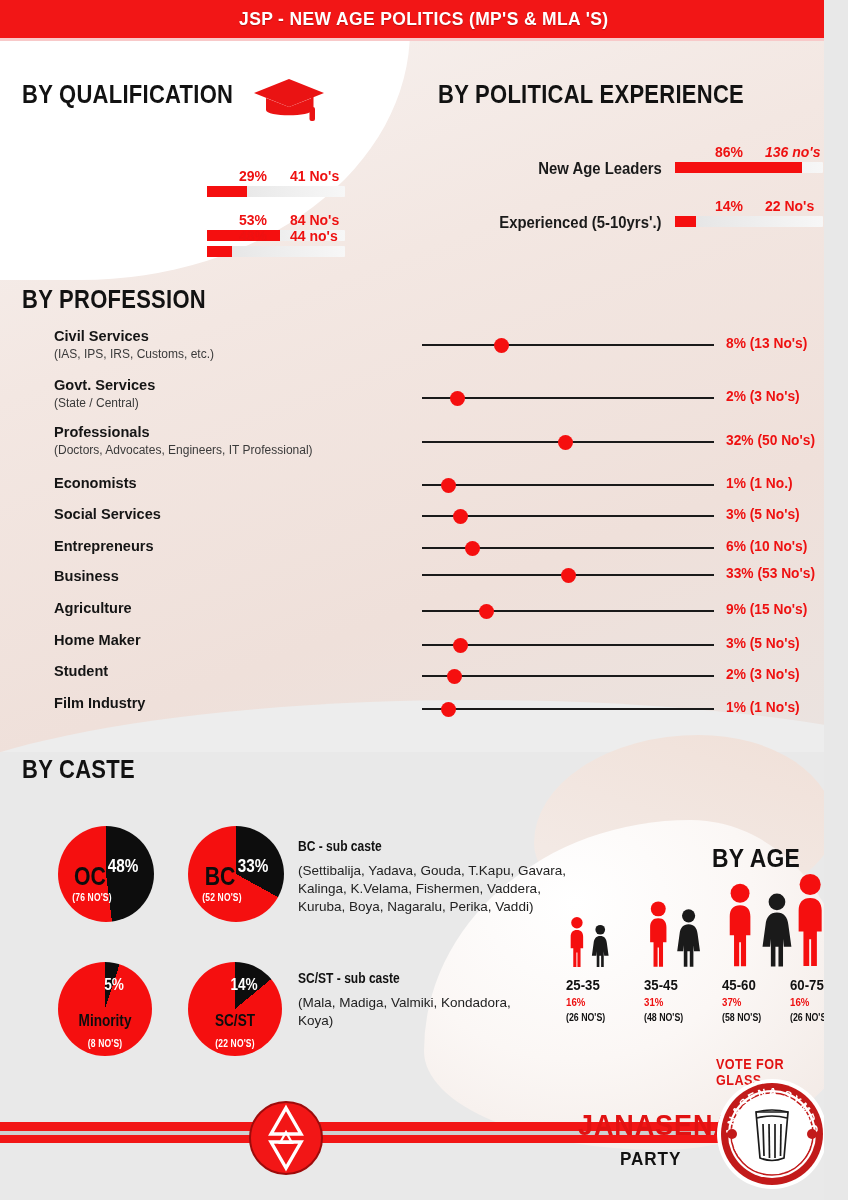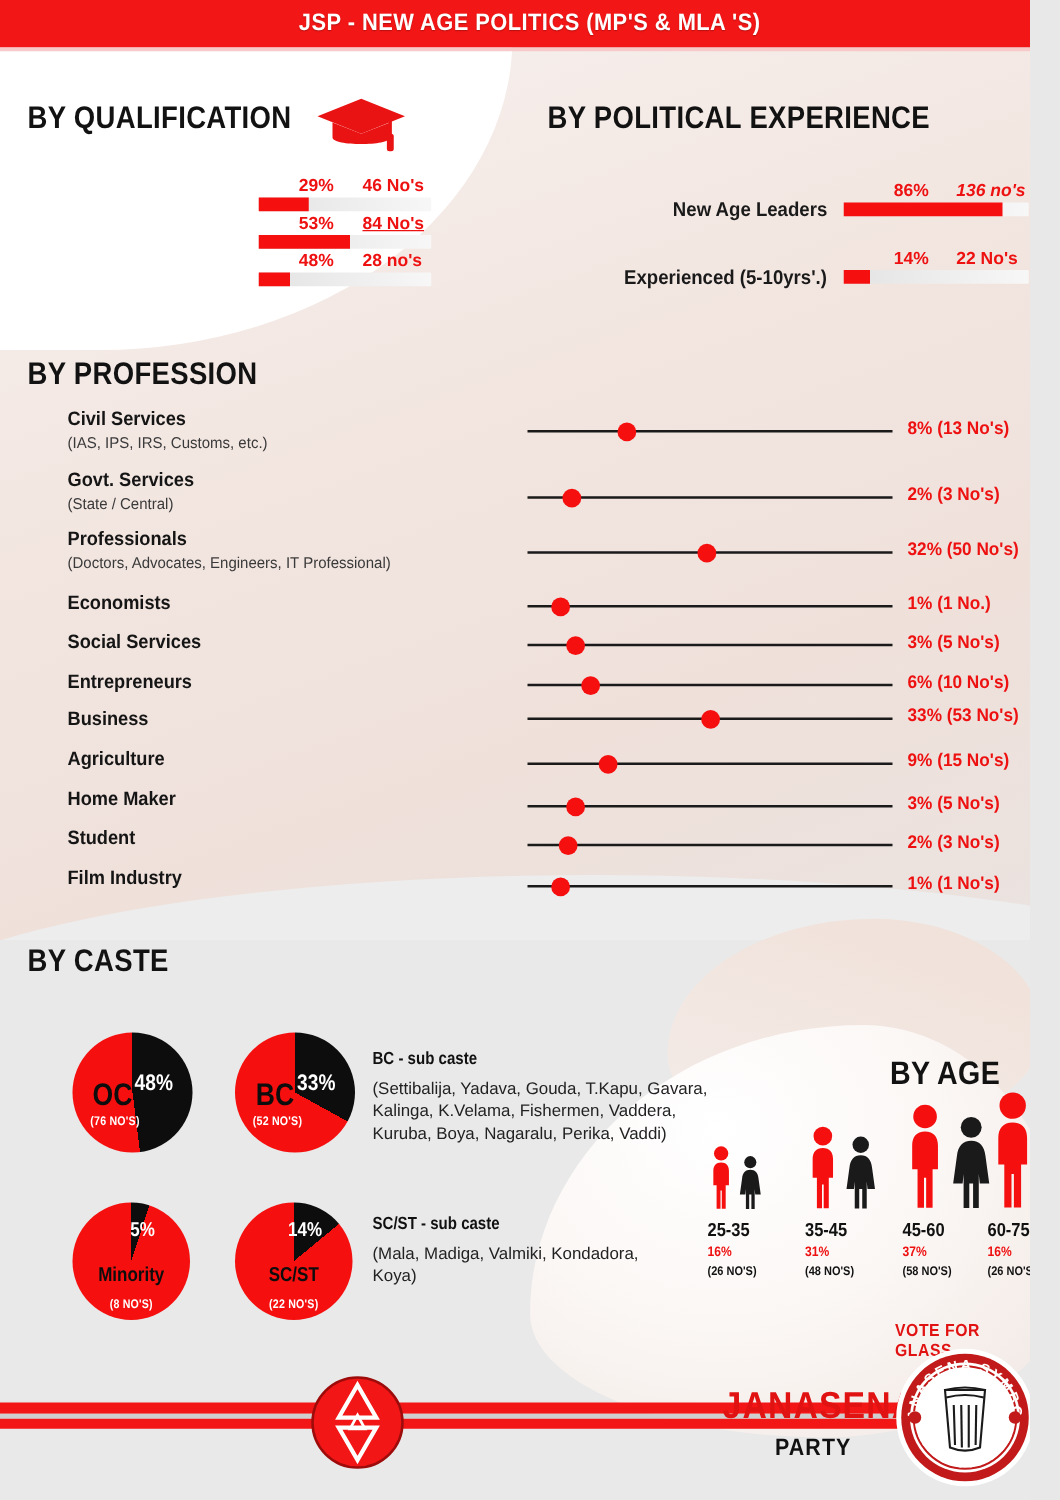--- a/index.html
+++ b/index.html
@@ -65,21 +65,21 @@
 
   
   .sec-head {
     position: absolute; font-weight: bold; color: #121212;
     font-size: 25px; letter-spacing: .3px;
     transform: scaleX(0.88); transform-origin: left center;
   }
 
   
   #qual-head { left: 22px; top: 80px; }
-  .qual-row { position: absolute; height: 30px; }
+  .qual-row { position: absolute; height: 30px; margin-top: 28px; }
   .track {
     position: absolute; height: 11px; border-radius: 1px;
     background: linear-gradient(90deg,#e3e3e3 0%, #efefef 60%, #f7f7f7 100%);
   }
   .fill { position: absolute; left: 0; top: 0; height: 11px; background: #f50f0f; }
   .val-pct, .val-num {
     position: absolute; color: #ee1111; font-weight: bold; font-size: 14px;
     white-space: nowrap;
   }
 
@@ -203,35 +203,35 @@
     <rect x="59" y="19" width="2.5" height="21" fill="#ea1313"></rect>
     <rect x="57.5" y="33" width="5.5" height="14" rx="2" fill="#ea1313"></rect>
   </svg>
 
   <div id="qual-rows">
       <div class="qual-row" style="left: 0px; top: 148px; width: 360px;">
         <div class="track" style="left: 207px; top: 10px; width: 138px;">
           <div class="fill" style="width: 40px;"></div>
         </div>
         <div class="val-pct" style="left: 239px; top: -8px;">29%</div>
-        <div class="val-num" style="left: 290px; top: -8px;">46 No's</div>
-      </div>
-      <div class="qual-row" style="left: 0px; top: 178px; width: 360px; padding-left: 20px;">
+        <div class="val-num" style="left: 290px; top: -8px;">41 No's</div>
+      </div>
+      <div class="qual-row" style="left: 0px; top: 192px; width: 360px; padding-left: 20px;">
         <div class="track" style="left: 207px; top: 10px; width: 138px;">
           <div class="fill" style="width: 73px;"></div>
         </div>
         <div class="val-pct" style="left: 239px; top: -8px;">53%</div>
-        <div class="val-num" style="left: 290px; top: -8px; text-decoration: underline;">84 No's</div>
+        <div class="val-num" style="left: 290px; top: -8px;">84 No's</div>
       </div>
       <div class="qual-row" style="left: 0px; top: 208px; width: 360px;">
         <div class="track" style="left: 207px; top: 10px; width: 138px;">
           <div class="fill" style="width: 25px;"></div>
         </div>
         <div class="val-pct" style="left: 239px; top: -8px;">48%</div>
-        <div class="val-num" style="left: 290px; top: -8px;">28 no's</div>
+        <div class="val-num" style="left: 290px; top: -8px;">44 no's</div>
       </div>
     </div>
 
   <div class="sec-head" id="pol-head">BY POLITICAL EXPERIENCE</div>
   <div id="pol-rows">
       <div style="position: absolute; left: 0px; top: 158px; width: 848px; height: 26px;">
         <div class="pol-label" style="right: 186px; top: 2px;">New Age Leaders</div>
         <div class="track" style="left: 675px; top: 4px; width: 148px;">
           <div class="fill" style="width: 127px;"></div>
         </div>

